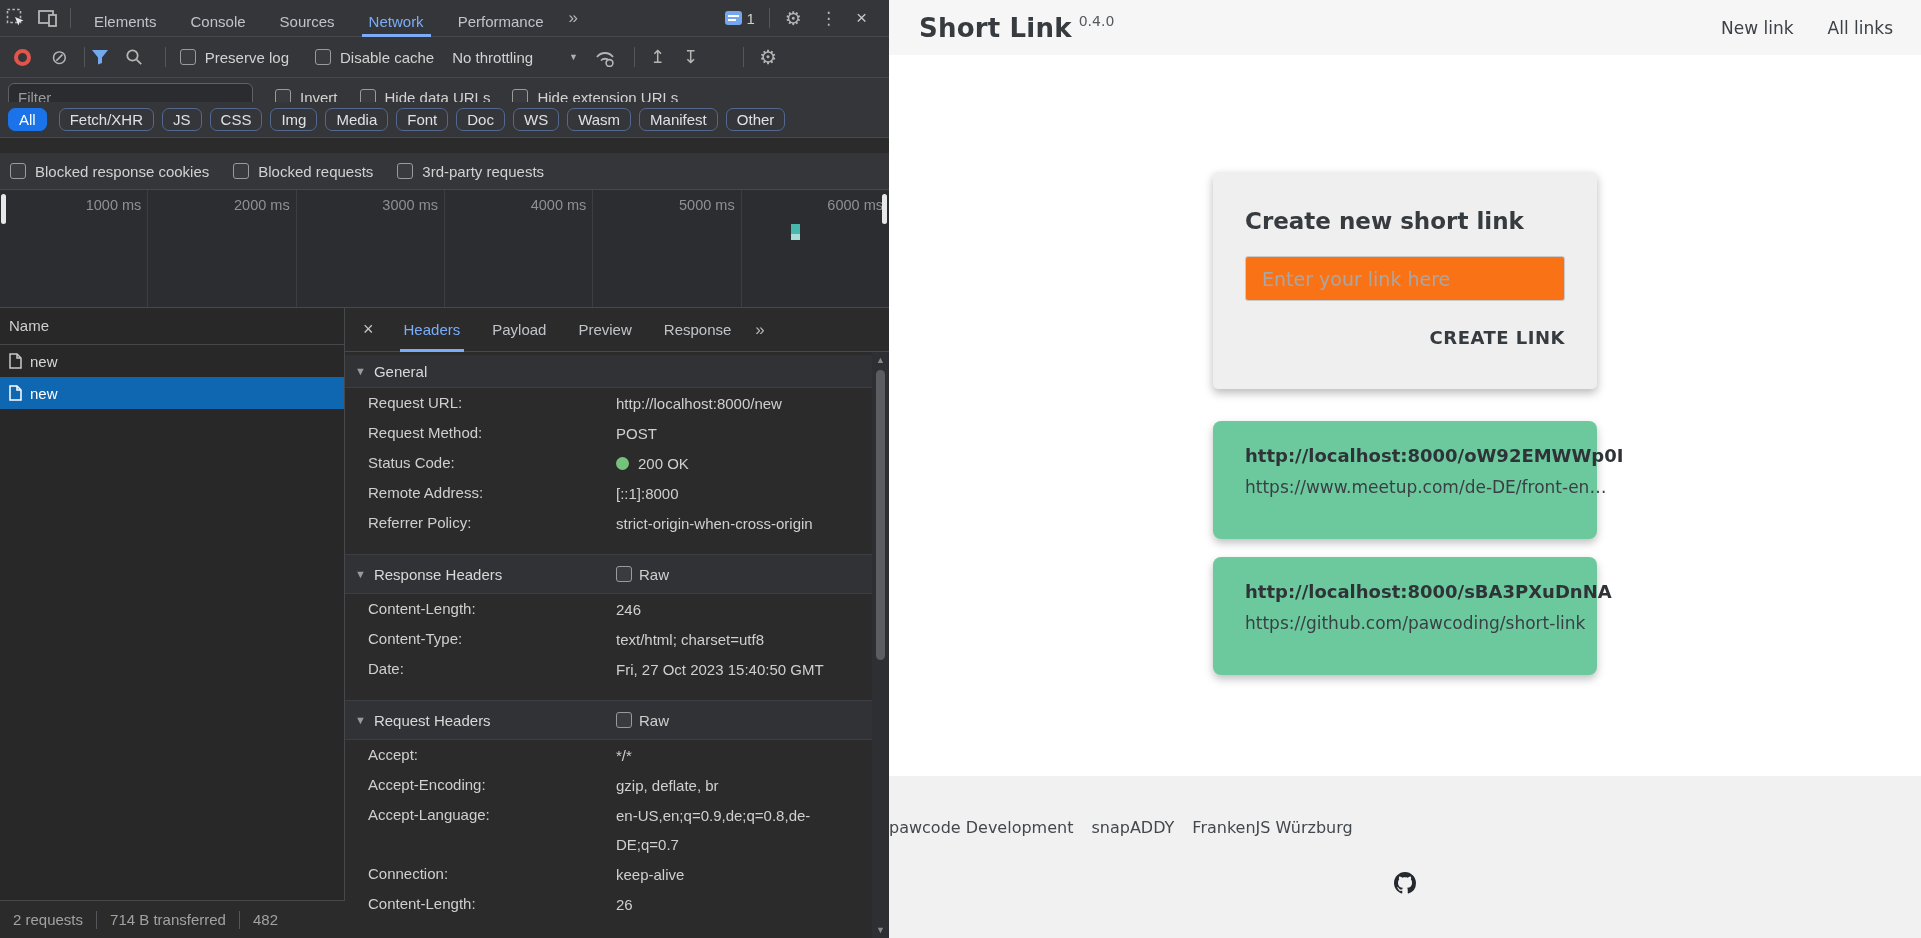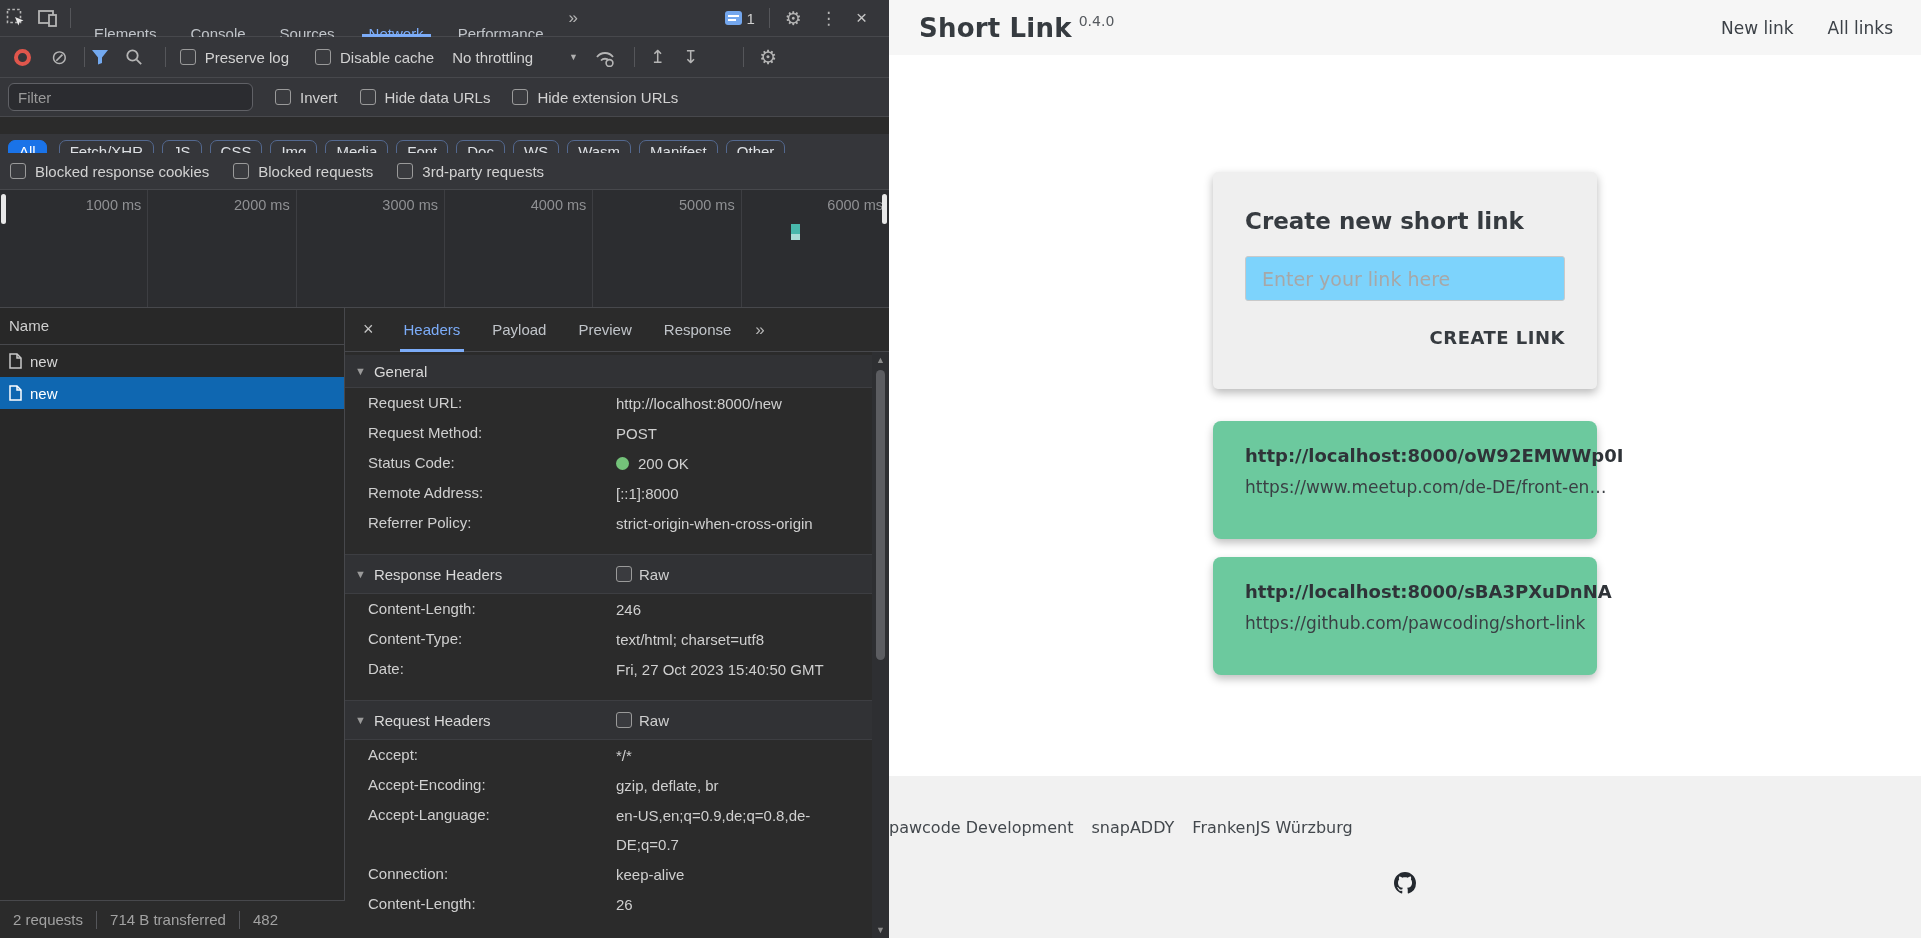--- a/index.html
+++ b/index.html
@@ -10,21 +10,21 @@
   #devtools { position:absolute; left:0; top:0; width:889px; height:938px;
     background:#2b2b2b; color:#cfcfcf;
     font-family:"Liberation Sans","DejaVu Sans",sans-serif; font-size:15px; }
 
   .tabbar { position:absolute; left:0; top:0; width:889px; height:37px;
     background:#35363a; border-bottom:1px solid #47484c;
     display:flex; align-items:center; }
   .tabbar .icon-btn { width:32px; height:30px; display:flex; align-items:center;
     justify-content:center; color:#b5b5b5; }
   .vdiv { width:1px; height:20px; background:#55565a; margin:0 6px; }
-  .tab { padding:16px 17px; height:37px; line-height:36px; color:#c0c4c9; position:relative; }
+  .tab { padding:4px 17px; height:37px; line-height:36px; color:#c0c4c9; position:relative; }
   .tab.active { color:#7cacf8; }
   .tab.active::after { content:""; position:absolute; left:10px; right:10px; bottom:0;
     height:3px; background:#7cacf8; }
   .chev { color:#b5b5b5; font-size:17px; padding:0 8px; letter-spacing:-2px; }
   .tb-right { margin-left:auto; display:flex; align-items:center; padding-right:12px; }
   .msg-icon { width:17px; height:14px; background:#74a7ee; border-radius:3px; position:relative; }
   .msg-icon::before { content:""; position:absolute; left:3px; right:3px; top:4px; height:2px; background:#fff; }
   .msg-icon::after { content:""; position:absolute; left:3px; right:6px; top:8px; height:2px; background:#fff; }
   .badge-num { color:#cfcfcf; margin:0 8px 0 5px; }
   .gear { font-size:19px; color:#b5b5b5; padding:0 9px; }
@@ -44,21 +44,21 @@
   .throttle .caret { font-size:9px; color:#b0b0b0; }
   .arrow-io { font-size:18px; color:#b5b5b5; padding:0 9px; }
 
   .filterrow { position:absolute; left:0; top:78px; width:889px; height:39px;
     background:#35363a; border-bottom:1px solid #47484c; display:flex; align-items:center; }
   .filter-input { width:245px; height:28px; margin-left:8px; background:#2b2c30;
     border:1px solid #606166; border-radius:6px; color:#d8d8d8; padding:0 9px;
     font-size:15px; font-family:inherit; }
   .filter-input::placeholder { color:#9a9a9a; }
 
-  .pillrow { position:absolute; left:0; top:134px; width:889px; height:36px;
+  .pillrow { position:absolute; left:0; top:102px; width:889px; height:36px;
     background:#35363a; border-bottom:1px solid #47484c;
     display:flex; align-items:center; gap:8px; padding-left:8px; }
   .pill { border:1px solid #53688f; border-radius:7px; padding:2px 10px; color:#dde0e4; }
   .pill.active { background:#1a73e8; border-color:#1a73e8; color:#fff; margin-right:4px; }
 
   .blockedrow { position:absolute; left:0; top:153px; width:889px; height:37px;
     background:#35363a; border-bottom:1px solid #47484c;
     display:flex; align-items:center; padding-left:10px; }
 
   .overview { position:absolute; left:0; top:190px; width:889px; height:118px;
@@ -125,21 +125,21 @@
   .app-title { font-size:26px; font-weight:bold; margin-left:30px; letter-spacing:0.2px; }
   .app-version { font-size:14px; color:#55595e; margin:-14px 0 0 7px; }
   .app-nav { margin-left:auto; display:flex; gap:34px; padding-right:28px; font-size:17px;
     color:#3c4147; }
   .app-nav a { color:#3c4147; text-decoration:none; }
 
   .create-card { position:absolute; left:324px; top:172px; width:384px; height:217px;
     background:#efefef; border-radius:5px; box-shadow:0 4px 10px rgba(0,0,0,0.28);
     padding:36px 32px 0 32px; }
   .create-title { font-size:23px; font-weight:bold; }
-  .link-input { margin-top:22px; width:320px; height:45px; background:#7dd3fc;
+  .link-input { margin-top:22px; width:320px; height:45px; background:#f97316;
     border:1px solid #c9c9c9; border-radius:3px; padding:0 16px; font-size:19px;
     font-family:"DejaVu Sans",sans-serif; color:#444; }
   .link-input::placeholder { color:#a7a7a7; }
   .create-btn { display:block; margin:26px 0 0 auto; background:none; border:none;
     font-family:"DejaVu Sans",sans-serif; font-size:18px; font-weight:bold; color:#363b40;
     letter-spacing:0.5px; cursor:pointer; }
 
   .link-card { position:absolute; left:324px; width:384px; height:118px;
     border-radius:8px; box-shadow:0 4px 9px rgba(0,0,0,0.25); padding:24px 30px 0 32px; }
   .link-card .short { font-size:18px; font-weight:bold; color:#2f3338; white-space:nowrap; }

